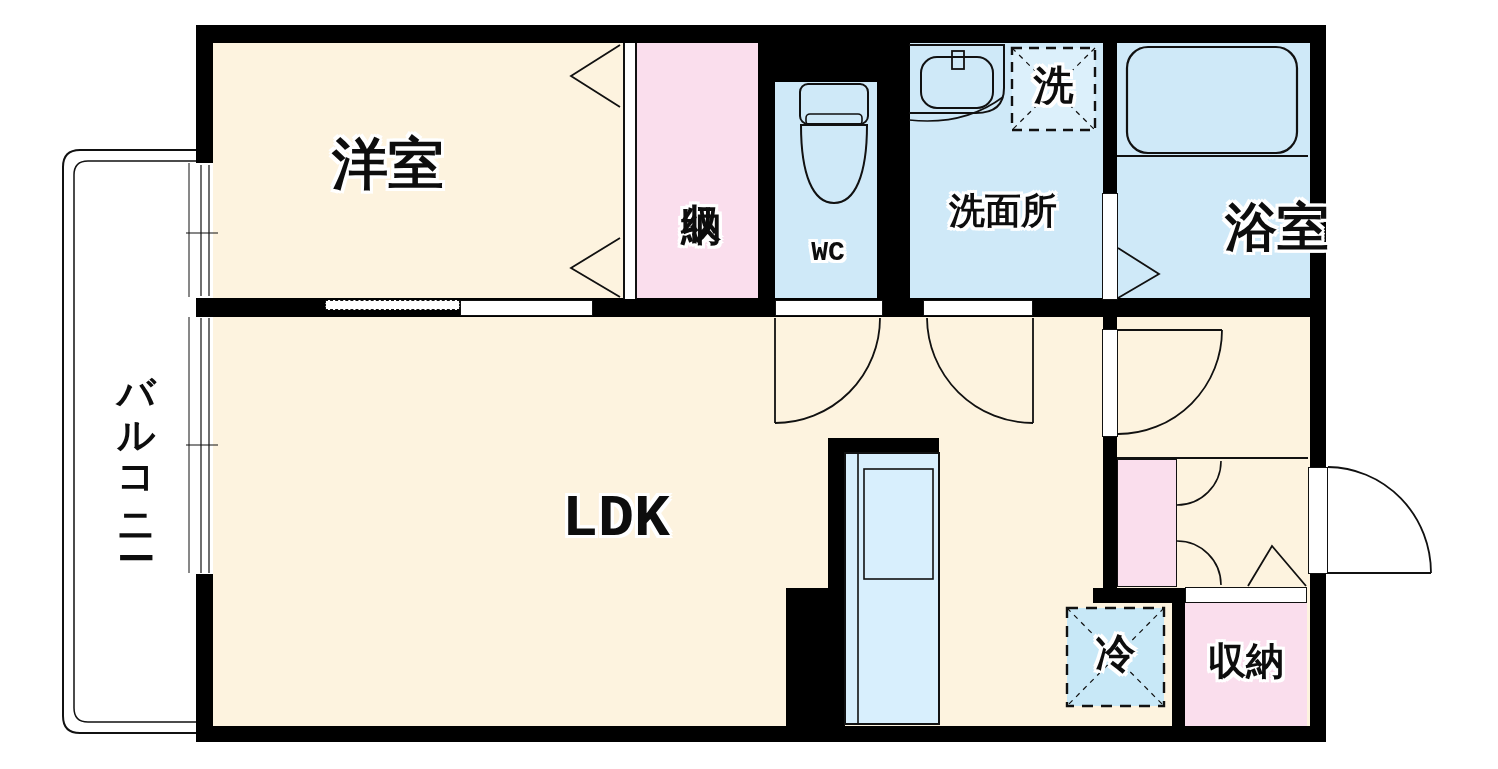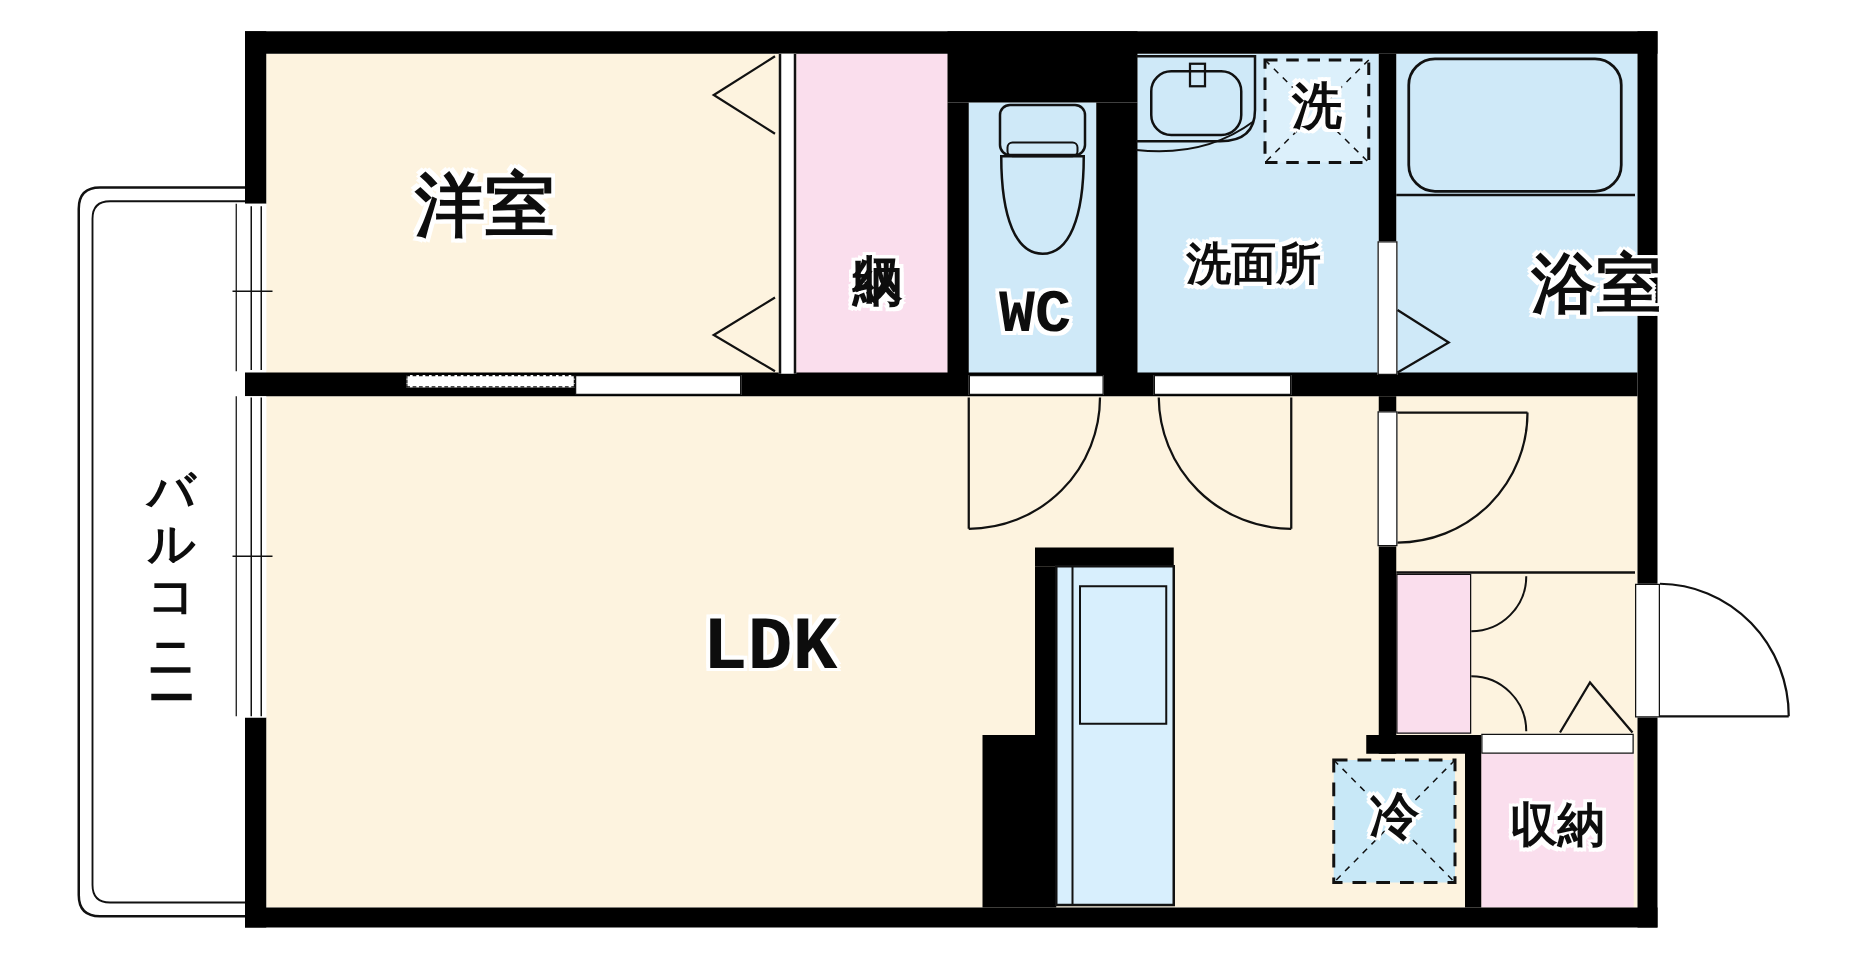--- a/index.html
+++ b/index.html
@@ -130,21 +130,21 @@
     <g>
       <rect x="1067" y="608" width="97" height="98" fill="var(--fridge)" stroke="var(--line)" stroke-width="2.4" stroke-dasharray="11,8"></rect>
       <path class="st" stroke-width="1.2" stroke-dasharray="5,5" d="M1067,608 L1164,706 M1164,608 L1067,706"></path>
     </g>
   </svg>
 
   <div class="abs label" style="left:238px;top:68px;width:300px;height:200px;font-size:56px;">
     <div><span>洋室</span><br></div>
   </div>
   <div class="abs label vtext" style="left:662px;top:95px;width:70px;height:160px;font-size:40px;">収納</div>
-  <div class="abs label" style="left:776px;top:222px;width:104px;height:62px;font-size:48px;text-align:right;">WC</div>
+  <div class="abs label" style="left:776px;top:222px;width:104px;height:62px;font-size:28px;text-align:right;">WC</div>
   <div class="abs label" style="left:905px;top:185px;width:196px;height:58px;font-size:36px;">洗面所</div>
   <div class="abs label" style="left:1012px;top:48px;width:83px;height:82px;font-size:40px;">洗</div>
   <div class="abs label" style="left:1189px;top:203px;width:176px;height:58px;font-size:52px;">浴室</div>
   <div class="abs label" style="left:446px;top:425px;width:340px;height:190px;font-size:60px;">
     <div><span>LDK</span><br></div>
   </div>
   <div class="abs label vtext" style="left:100px;top:328px;width:66px;height:235px;font-size:38px;">バルコニー</div>
   <div class="abs label" style="left:1067px;top:608px;width:97px;height:98px;font-size:40px;">冷</div>
   <div class="abs label" style="left:1187px;top:635px;width:118px;height:58px;font-size:38px;">収納</div>
 

